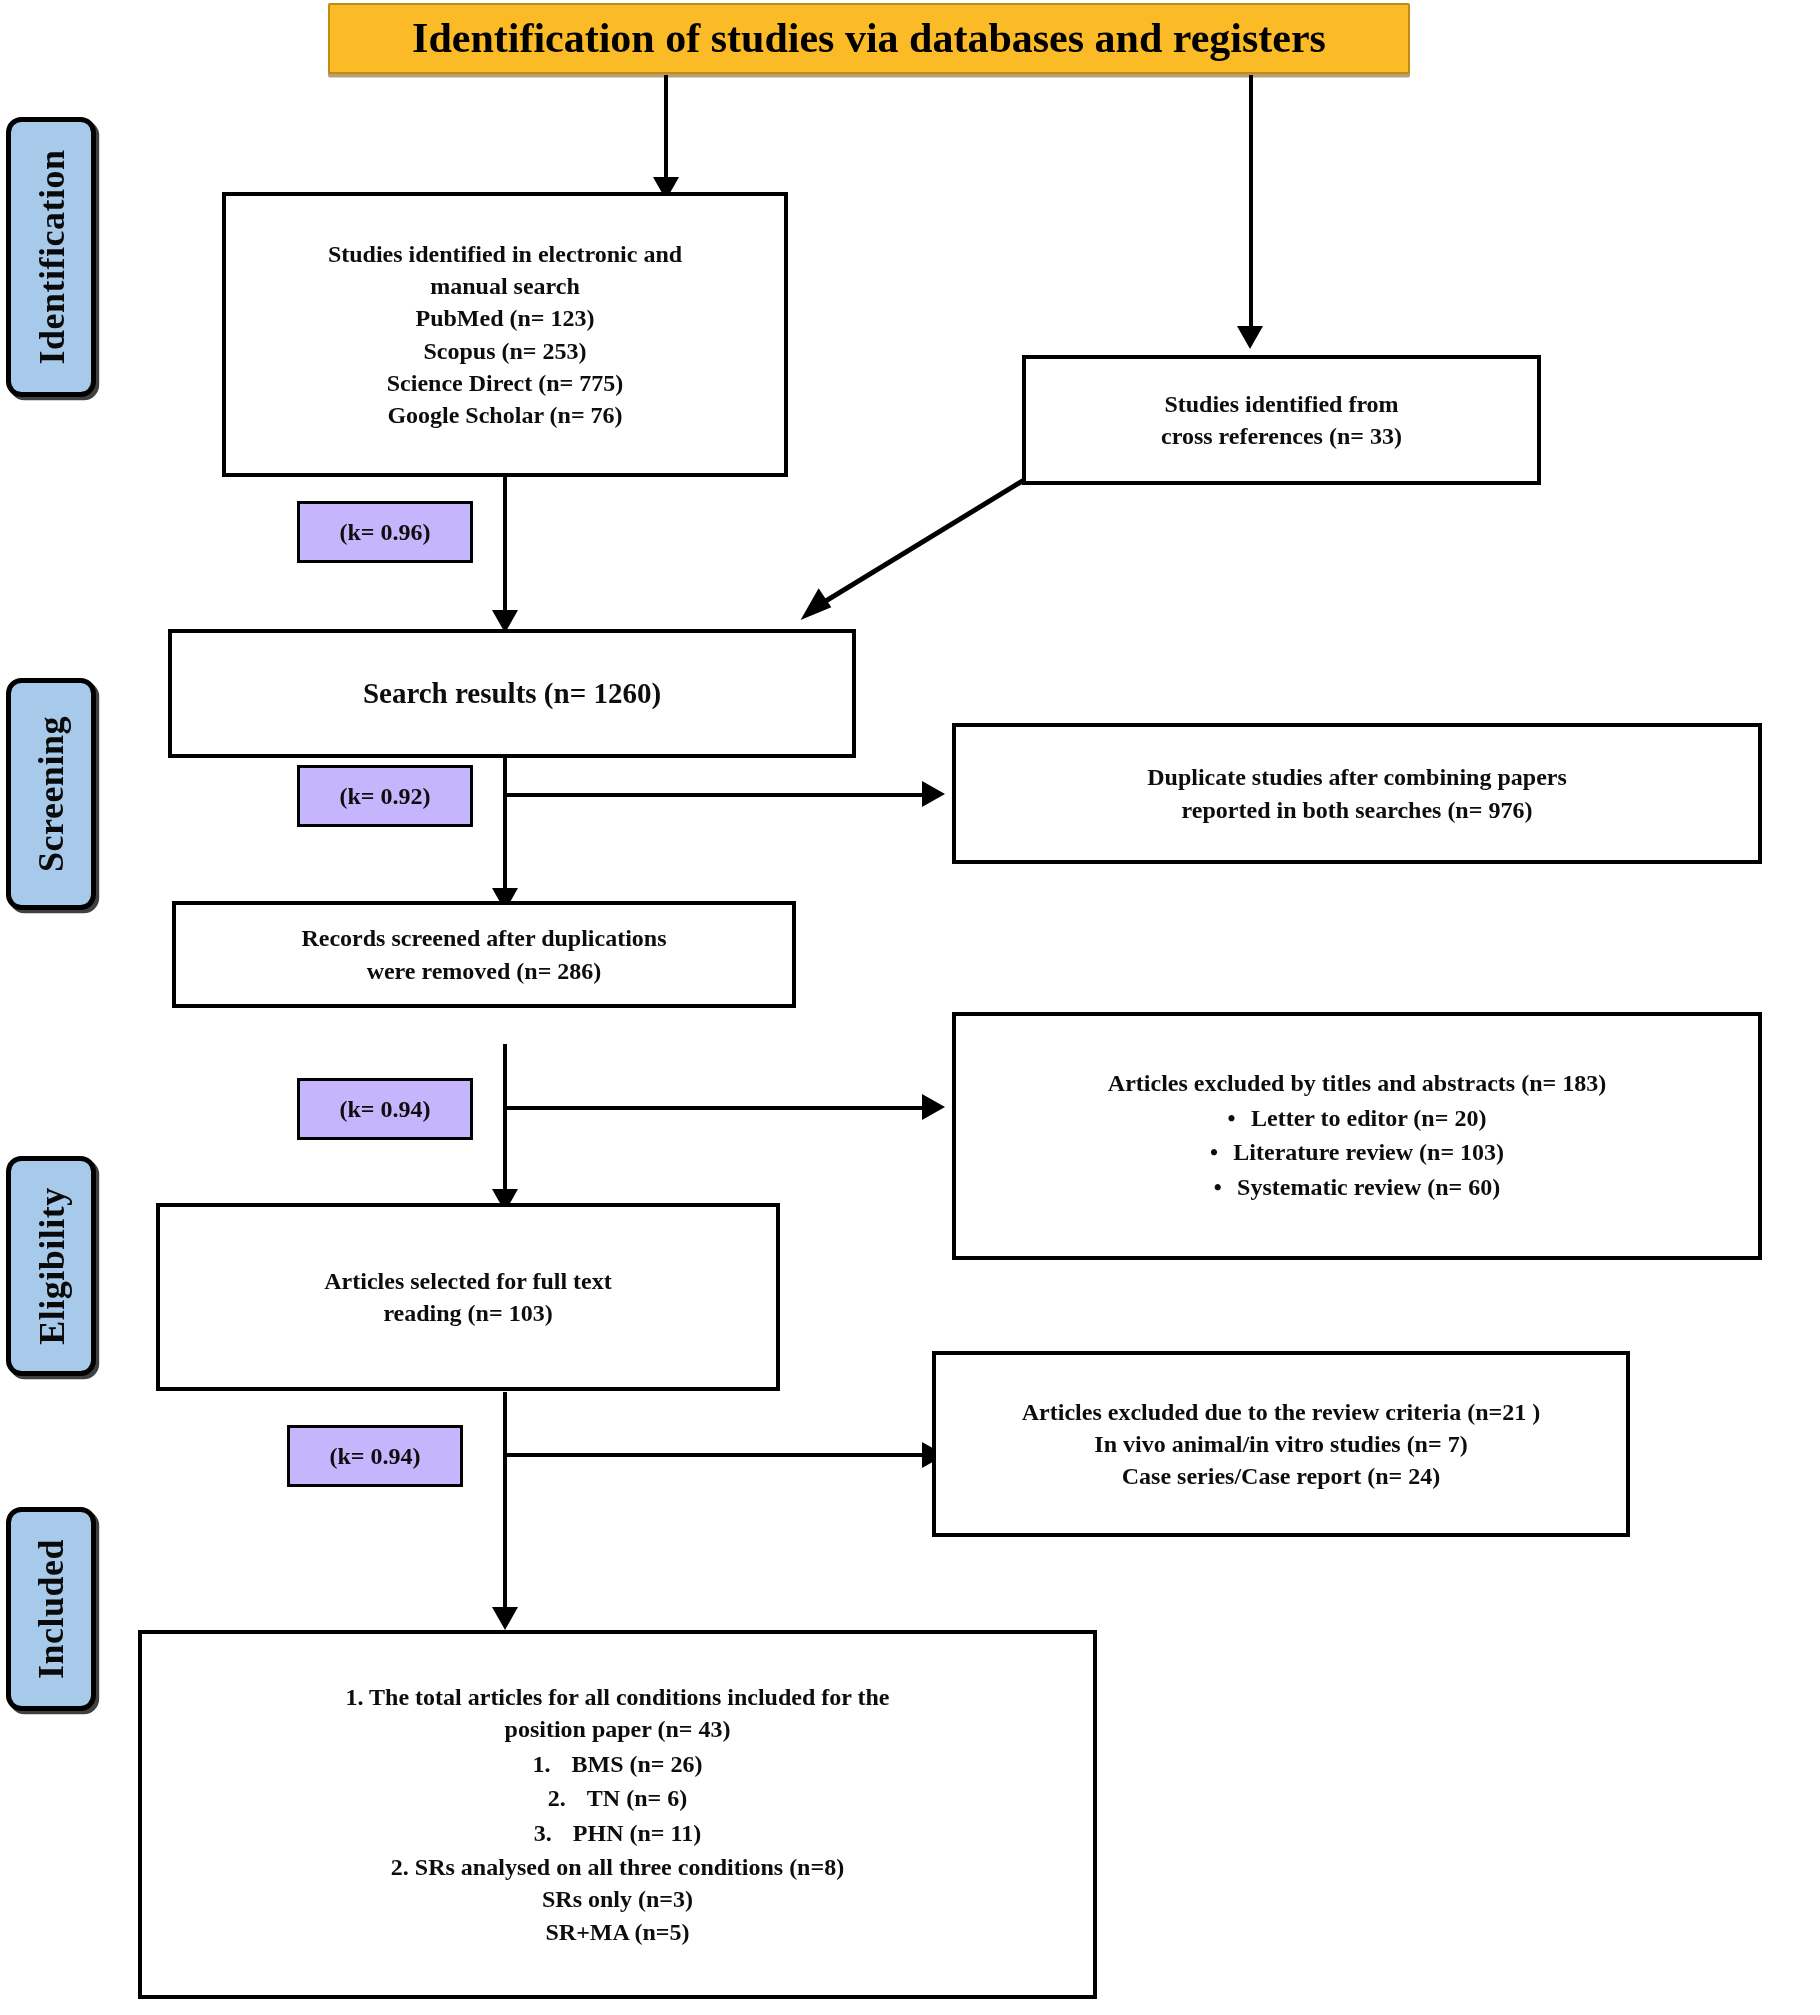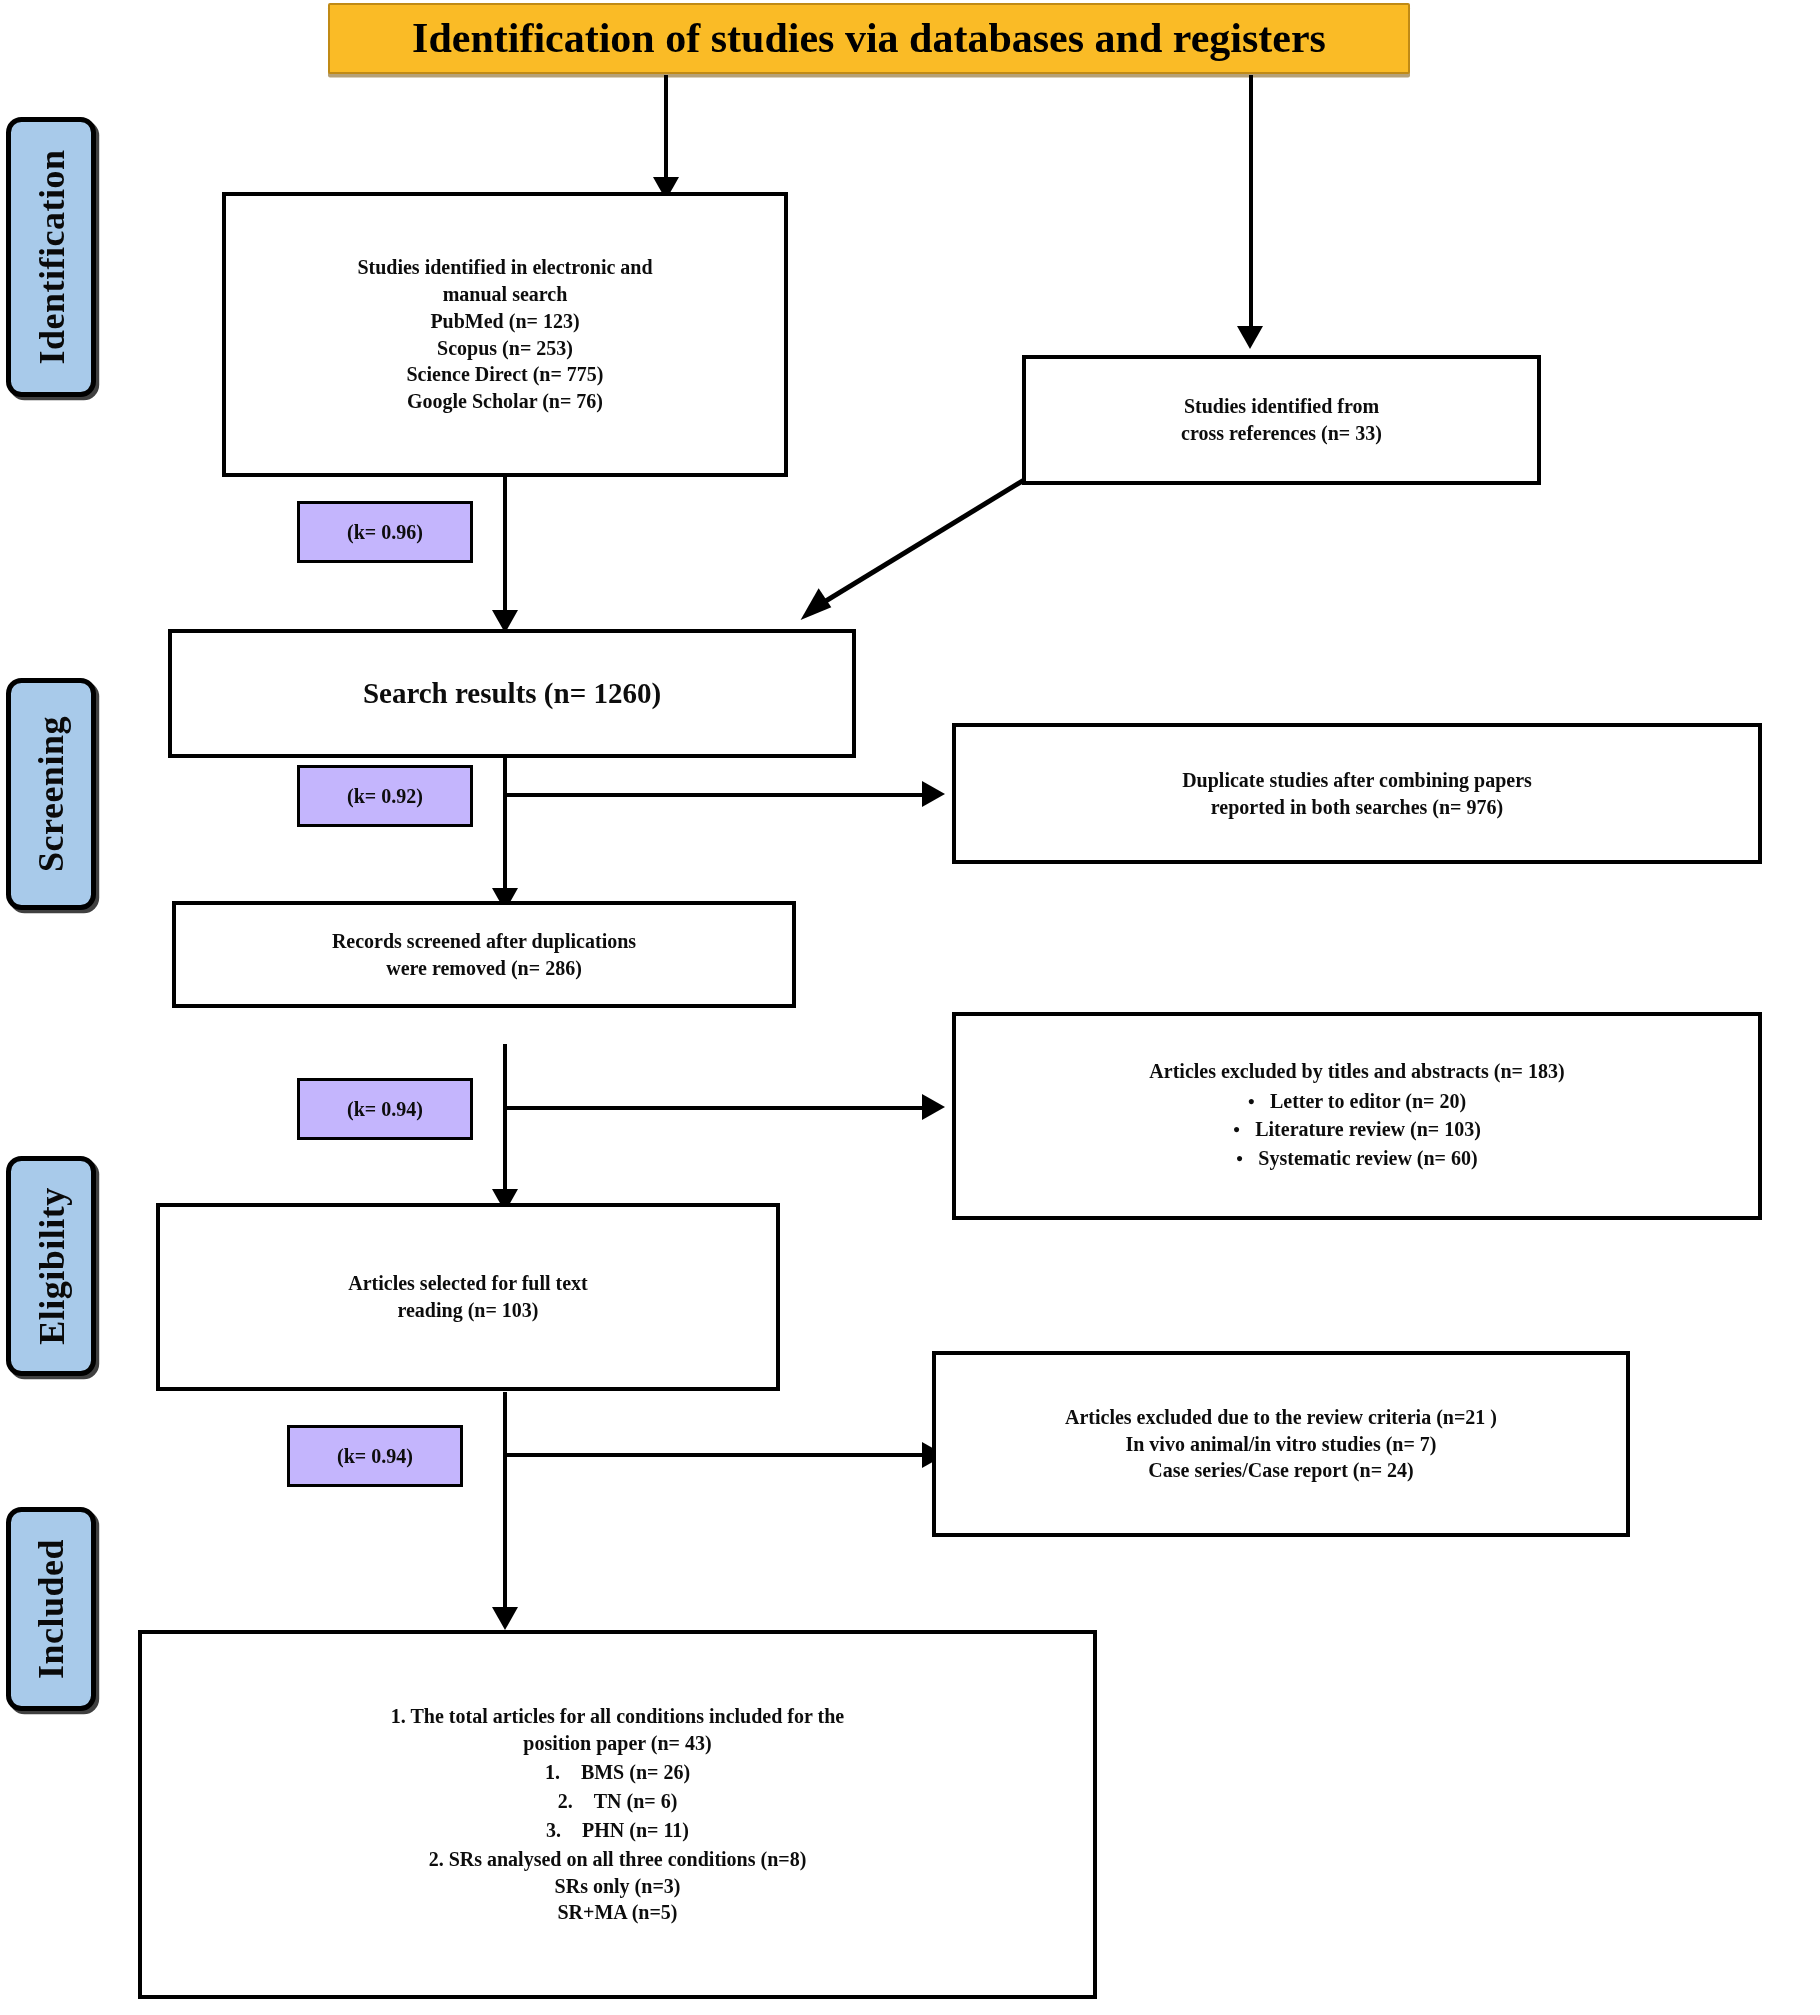--- a/index.html
+++ b/index.html
@@ -147,21 +147,21 @@
     counter-increment: nitem;
   }
   ol.numlist li::before {
     content: counter(nitem) ".";
     display: inline-block;
     margin-right: 21px;
   }
 
   .fs-banner { font-size: 42px; }
   .fs-lg     { font-size: 29px; }
-  .fs-md     { font-size: 20px; }
+  .fs-md     { font-size: 24px; }
 </style>
 </head>
 <body>
 
 <div id="stage">
 
   <div class="header-banner fs-banner" style="left:328px; top:2.7px; width:1082px; height:71px;">
     <span>Identification of studies via databases and registers</span>
   </div>
 
@@ -250,21 +250,21 @@
   <div class="vline" style="left:503px; top:1044px; height:154px;"></div>
   <div class="arrow-down" style="left:492px; top:1189px;"></div>
 
   <div class="hline" style="left:503px; top:1106px; width:425px;"></div>
   <div class="arrow-right" style="left:922px; top:1094px;"></div>
 
   <div class="kappa fs-md" style="left:297px; top:1078px; width:176px; height:62px;">
     <span>(k= 0.94)</span>
   </div>
 
-  <div class="box fs-md" style="left:952px; top:1012px; width:810px; height:208px; align-items:center;">
+  <div class="box fs-md" style="left:952px; top:1012px; width:810px; height:248px; align-items:center;">
     <div class="inner">
       <span class="ln">Articles excluded by titles and abstracts (n= 183)</span>
       <ul class="bullets">
         <li>Letter to editor (n= 20)</li>
         <li>Literature review (n= 103)</li>
         <li>Systematic review (n= 60)</li>
       </ul>
     </div>
   </div>
 

